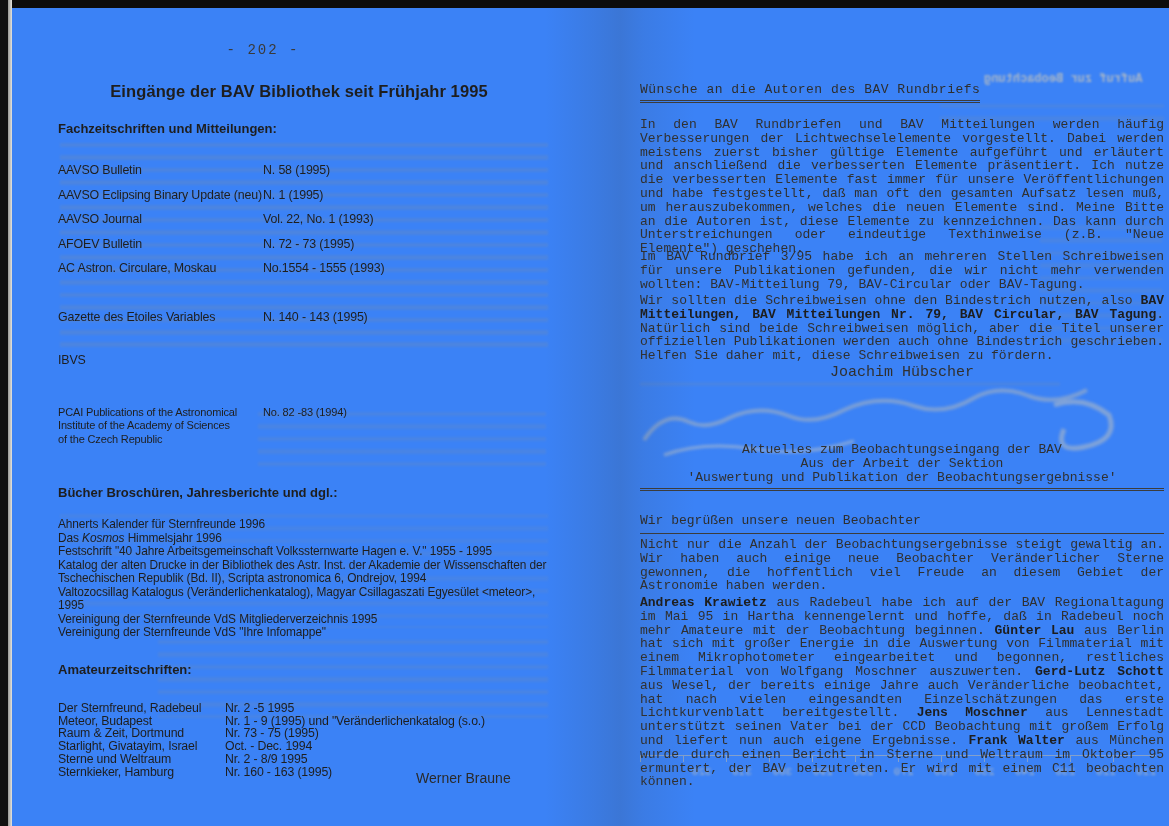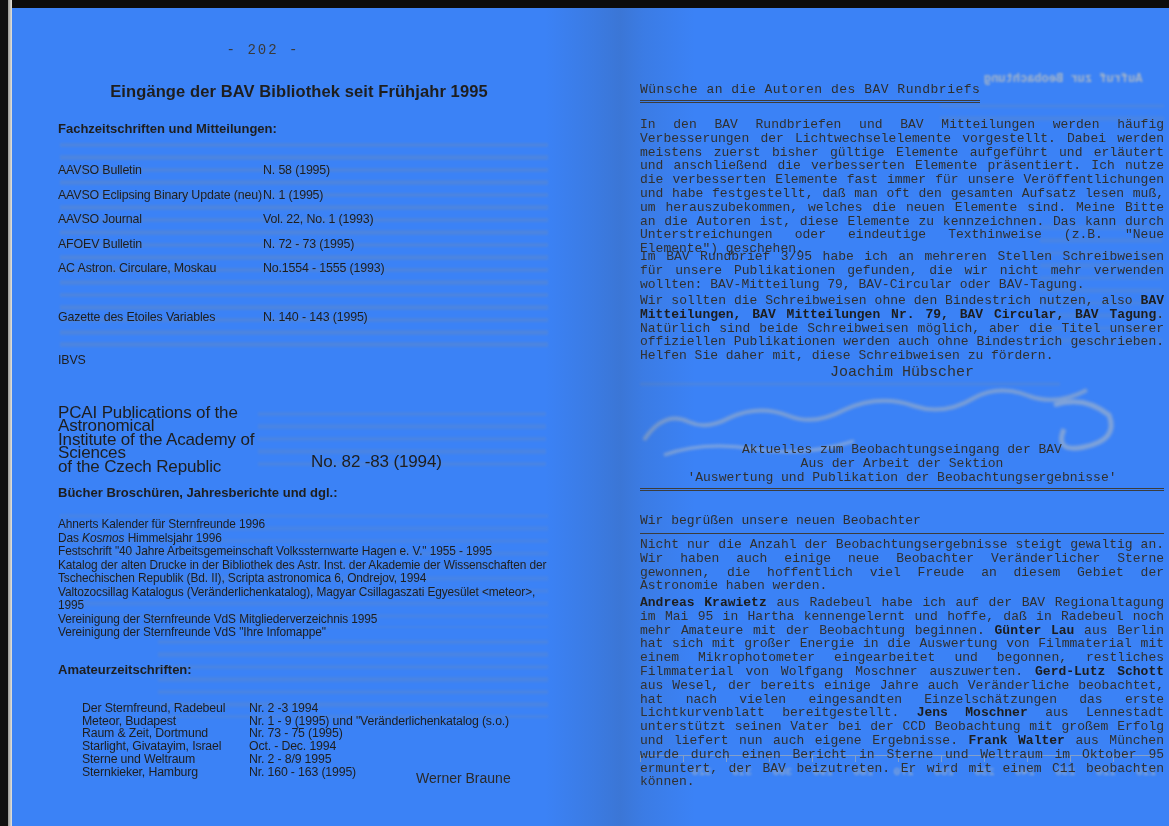--- a/index.html
+++ b/index.html
@@ -16,21 +16,21 @@
   .pageR{left:564px;width:605px;}
   .abs{position:absolute;}
   
   .pagenum{font-family:"Liberation Mono","DejaVu Sans Mono",monospace;font-size:14px;color:#3a3a3a;letter-spacing:2px;}
   .titleL{font-size:16.5px;font-weight:bold;text-align:center;letter-spacing:.1px;}
   .sechead{font-size:13px;font-weight:bold;}
   .jrow{display:flex;width:502px;font-size:12.4px;letter-spacing:-.15px;}
   .jname{flex:0 0 205px;}
   .jval{flex:1;}
   .multiline{line-height:14.6px;}
-  .pcai{display:flex;width:502px;font-size:17px;letter-spacing:-.15px;align-items:flex-end;gap:48px;}
+  .pcai{display:flex;width:502px;font-size:11px;letter-spacing:-.15px;}
   .pcai .jname{line-height:13.4px;}
   .books{font-size:11.9px;line-height:13.5px;letter-spacing:-.1px;width:500px;}
   .arow{display:flex;width:500px;font-size:12.3px;line-height:12.7px;letter-spacing:-.15px;}
   .aname{flex:0 0 167px;}
   .sig{font-size:14px;color:#2a2a2a;margin-left:8px;}
   
   .mono,.pageR{font-family:"Liberation Mono","DejaVu Sans Mono",monospace;}
   .rhead{font-size:13px;color:#2e2e2e;display:inline-block;border-bottom:3px double #3c3c3c;padding-bottom:3px;}
   .rpar{font-size:13px;line-height:13.8px;color:#303030;text-align:justify;width:524px;}
   .rpar b{color:#1d1d1d;}
@@ -112,24 +112,24 @@
       <span>Festschrift "40 Jahre Arbeitsgemeinschaft Volkssternwarte Hagen e. V." 1955 - 1995</span><br>
       <span>Katalog der alten Drucke in der Bibliothek des Astr. Inst. der Akademie der Wissenschaften der</span><br>
       <span>Tschechischen Republik (Bd. II), Scripta astronomica 6, Ondrejov, 1994</span><br>
       <span>Valtozocsillag Katalogus (Veränderlichenkatalog), Magyar Csillagaszati Egyesület &lt;meteor&gt;, 1995</span><br>
       <span>Vereinigung der Sternfreunde VdS Mitgliederverzeichnis 1995</span><br>
       <span>Vereinigung der Sternfreunde VdS "Ihre Infomappe"</span>
     </div>
 
     <div class="abs sechead" style="left:50px;top:654px;">Amateurzeitschriften:</div>
 
-    <div class="abs" style="left:50px;top:694px;margin-left:24px;">
+    <div class="abs" style="left:50px;top:694px;">
       <div class="arow">
         <span class="aname">Der Sternfreund, Radebeul</span>
-        <span>Nr. 2 -3 1994</span>
+        <span>Nr. 2 -5 1995</span>
       </div>
       <div class="arow">
         <span class="aname">Meteor, Budapest</span>
         <span style="white-space:nowrap;">Nr. 1 - 9 (1995) und  "Veränderlichenkatalog (s.o.)</span>
       </div>
       <div class="arow">
         <span class="aname">Raum &amp; Zeit, Dortmund</span>
         <span>Nr. 73  -  75 (1995)</span>
       </div>
       <div class="arow">

